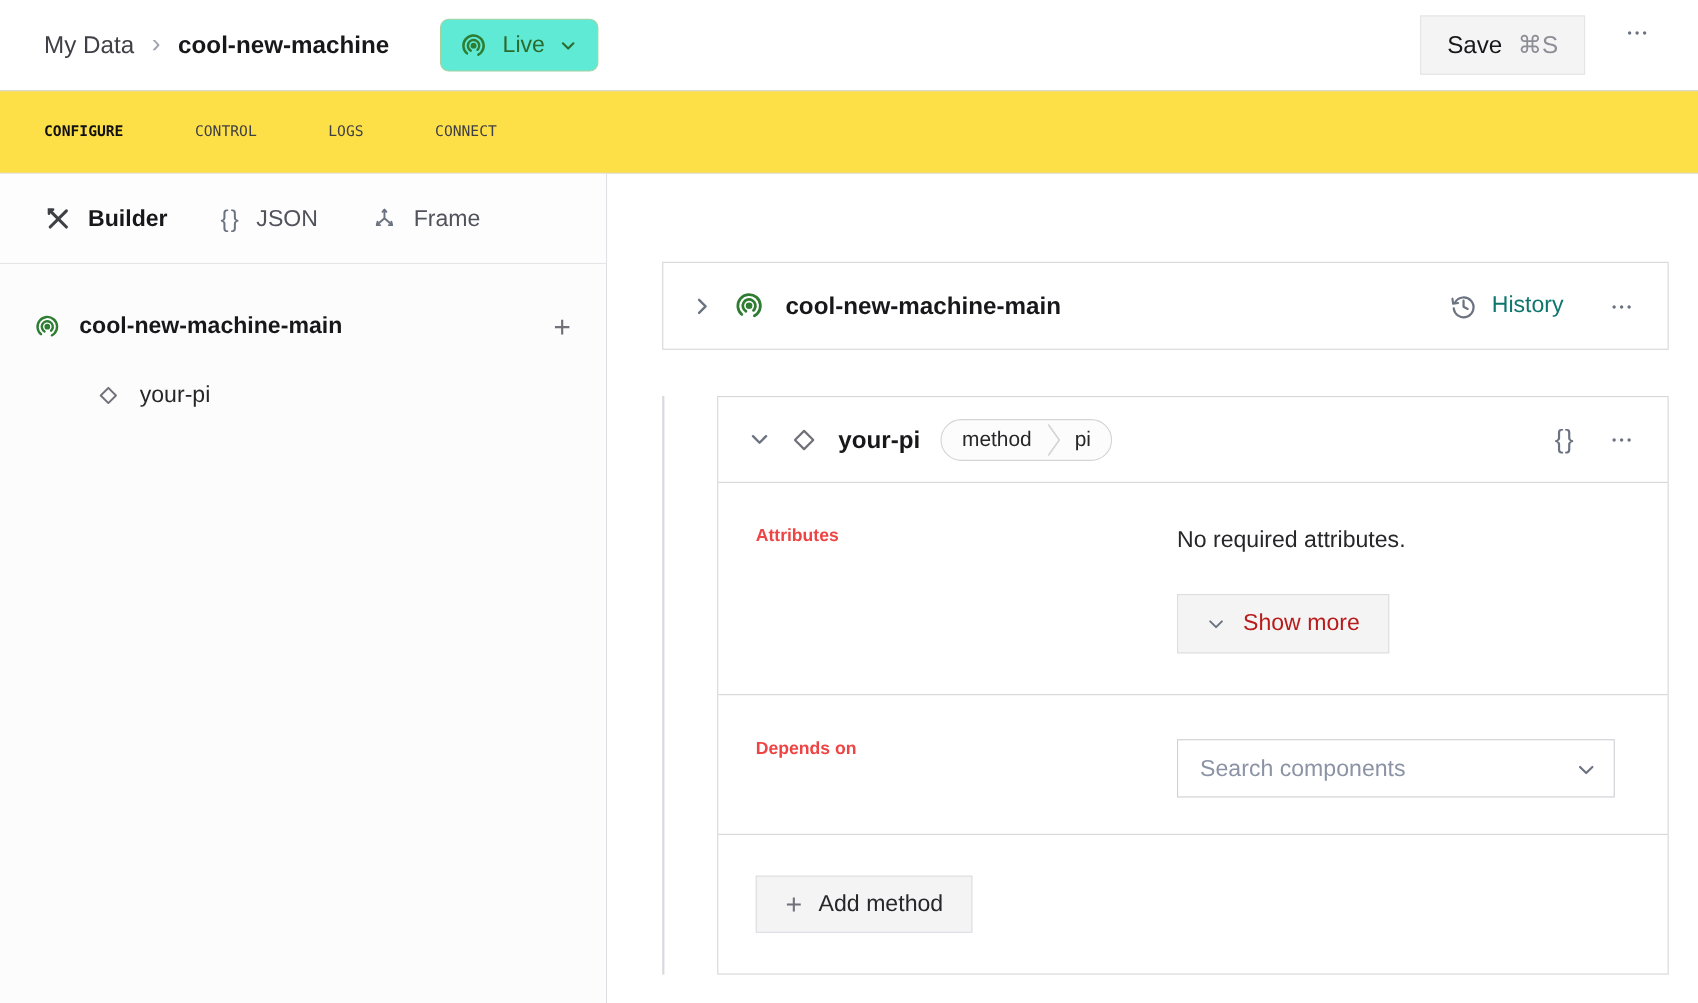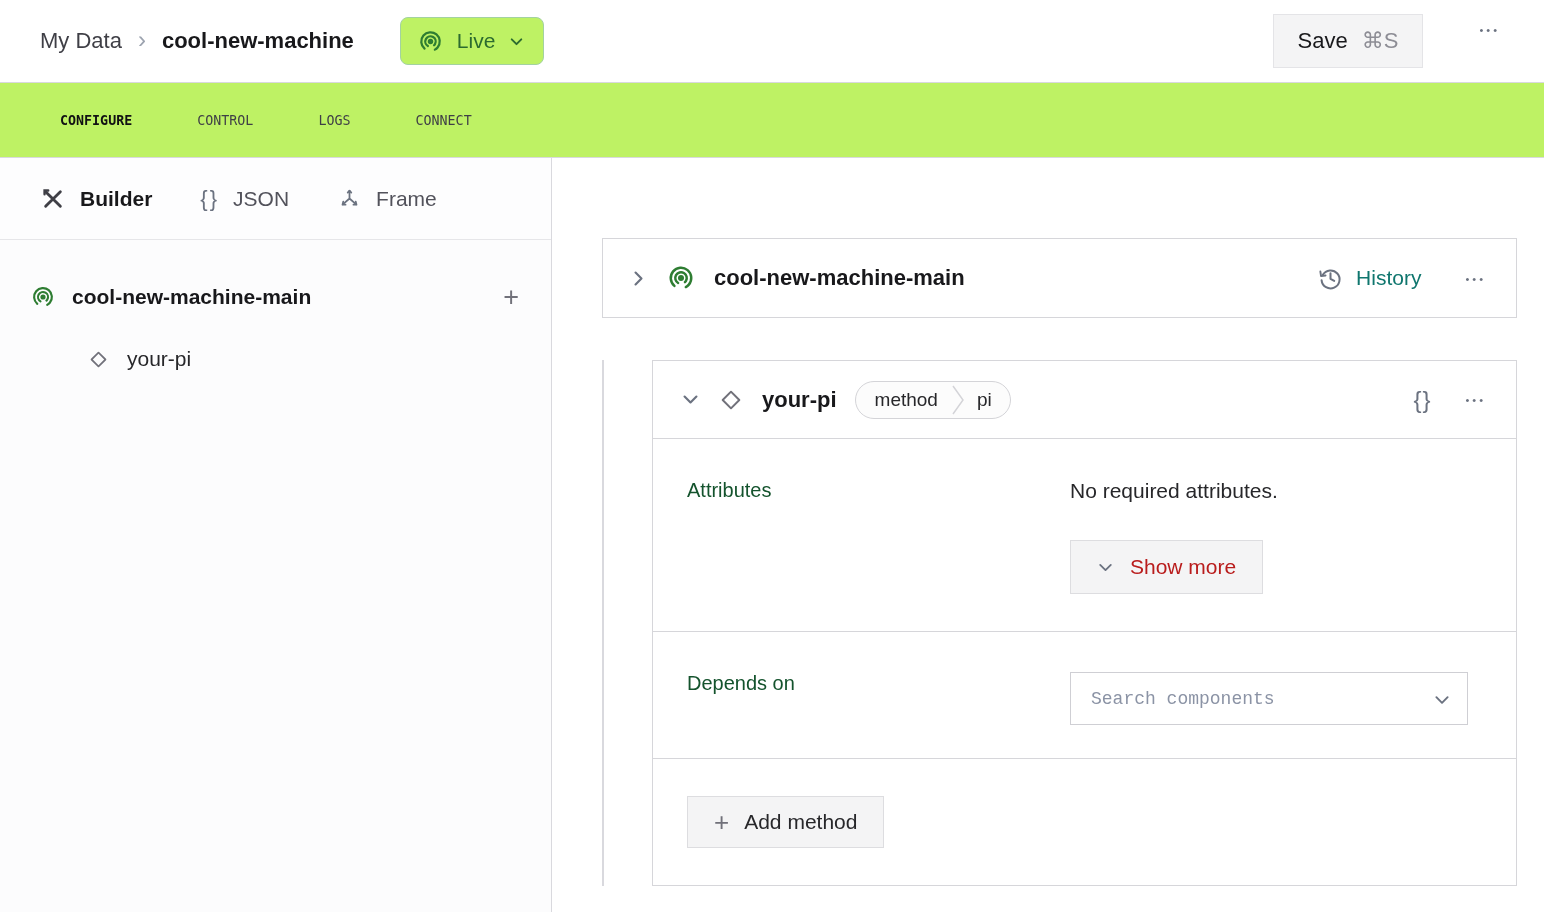--- a/index.html
+++ b/index.html
@@ -20,45 +20,45 @@
     background: #fff;
   }
   .topbar-left { display: flex; align-items: center; gap: 46px; }
   .breadcrumb { display: flex; align-items: center; gap: 16px; font-size: 22px; }
   .crumb-parent { color: #3f3f46; }
   .crumb-sep { color: #9ca3af; font-size: 24px; line-height: 1; padding-bottom: 3px; }
   .crumb-current { color: #18181b; font-weight: 700; }
   .live-badge {
     display: flex; align-items: center; gap: 13px;
     height: 48px; padding: 0 18px 0 16px;
-    background: #bef264;
+    background: #5eead4;
     border: 1.5px solid #a3d2a1;
     border-radius: 8px;
     color: #2c6b2f; font-size: 21px;
   }
-  .topbar-right { display: flex; align-items: flex-start; gap: 52px; }
+  .topbar-right { display: flex; align-items: flex-start; gap: 34px; }
   .save-btn {
     display: flex; align-items: center; gap: 14px;
     height: 54px; padding: 0 24px;
     background: #f4f4f5;
     border: 1px solid #e4e4e7;
     font-size: 22px; color: #18181b;
   }
   .save-kbd { color: #8d8d95; }
   .dots { color: #6b7280; font-size: 11px; letter-spacing: 3px; line-height: 1; }
   .more-btn { padding: 8px 4px; }
 
   
   .tabbar {
     height: 76px;
-    background: #bef264;
+    background: #fde047;
     border-top: 1px solid #d9d9de;
     border-bottom: 1px solid #d9d9de;
     display: flex; align-items: center;
-    padding-left: 60px; gap: 65px;
+    padding-left: 40px; gap: 65px;
     font-family: "DejaVu Sans Mono", monospace;
     font-size: 21px; letter-spacing: 0.5px;
   }
   .tab { color: #3f3f46; }
   .tab.active { color: #111113; font-weight: 700; }
 
   
   .content { display: flex; height: 754px; }
 
   .sidebar {
@@ -117,40 +117,40 @@
   .comp-header .more-btn { margin-left: 26px; }
 
   .section {
     display: flex;
     border-top: 1.5px solid #d6d6da;
     padding: 40px 26px 0 34px;
   }
   .sec-attributes { height: 193px; }
   .sec-depends { height: 127px; }
   .sec-capture { height: 127px; padding-top: 37px; }
-  .sec-label { width: 383px; flex-shrink: 0; font-size: 20px; font-weight: 400; color: #14532d; }
+  .sec-label { width: 383px; flex-shrink: 0; font-size: 16px; font-weight: 700; color: #ef4444; }
   .sec-body { flex: 1; }
   .empty-text { font-size: 21px; color: #27272a; }
   .showmore-btn {
     margin-top: 37px;
     display: flex; align-items: center; gap: 16px;
     height: 54px; padding: 0 26px;
     background: #f4f4f5; border: 1.5px solid #dddde0;
     font-size: 21px; color: #b91c1c;
   }
   .select-wrap {
     position: relative; width: 398px; height: 53px;
     border: 1.5px solid #cfcfd4; background: #fff;
     display: flex; align-items: center;
   }
   .select-wrap input {
     border: none; outline: none; background: transparent;
     width: 100%; height: 100%;
     padding: 0 48px 0 20px;
-    font-size: 18px; font-family: Liberation Mono, monospace; color: #4c1d95;
+    font-size: 21px; font-family: Liberation Sans, sans-serif; color: #4c1d95;
   }
   .select-wrap input::placeholder { color: #8b93a5; opacity: 1; }
   .select-chev { position: absolute; right: 16px; top: 18px; }
   .addmethod-btn {
     display: flex; align-items: center; gap: 15px;
     height: 52px; padding: 0 26px;
     background: #f4f4f5; border: 1.5px solid #dddde0;
     font-size: 21px; color: #27272a;
   }
   .btn-plus { font-size: 26px; color: #71717a; line-height: 1; font-weight: 400; }

